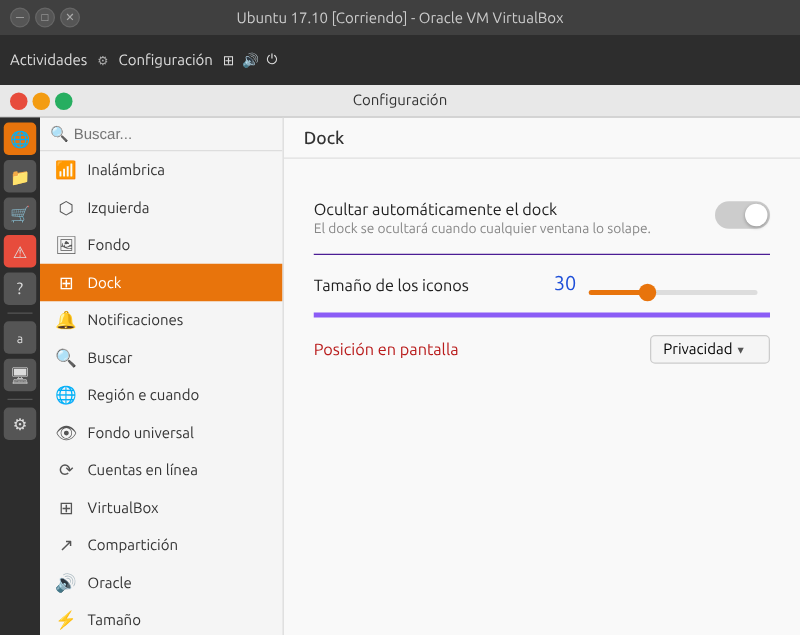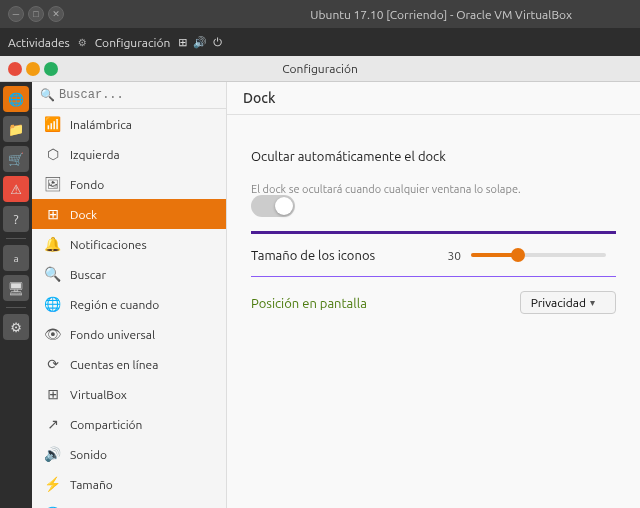--- a/index.html
+++ b/index.html
@@ -9,33 +9,33 @@
     .title-bar {
       background: #404040;
       height: 28px;
       display: flex;
       align-items: center;
       justify-content: space-between;
       padding: 0 8px;
       color: #ccc;
       font-size: 12px;
     }
-    .title-bar-title { flex: 1; text-align: right; }
+    .title-bar-title { flex: 1; text-align: center; }
     .tb-btn {
       width: 16px; height: 16px; border-radius: 50%;
       border: 1px solid #666;
       background: #555;
       display: flex; align-items: center; justify-content: center;
       font-size: 9px; color: #aaa; cursor: pointer;
     }
 
     
     .top-bar {
       background: #2d2d2d;
-      height: 28px;
+      height: 40px;
       display: flex;
       align-items: center;
       padding: 0 8px;
       gap: 8px;
       color: #ddd;
       font-size: 12px;
     }
     .top-bar-middle { flex: 1; text-align: center; color: #ddd; font-size: 12px; }
     .top-bar-right { display: flex; align-items: center; gap: 6px; font-size: 11px; color: #ddd; }
 
@@ -72,21 +72,20 @@
       align-items: center;
       gap: 4px;
     }
     .search-bar input {
       border: none;
       background: transparent;
       outline: none;
       font-size: 12px;
       color: #8b5cf6;
       width: 100%;
-      font-family: Liberation Mono, monospace;
     }
     .search-icon { color: #888; font-size: 12px; }
 
     .sidebar-item {
       display: flex;
       align-items: center;
       padding: 7px 12px;
       font-size: 12px;
       color: #333;
       cursor: pointer;
@@ -113,26 +112,25 @@
     .content-body {
       padding: 20px 24px;
       flex: 1;
     }
 
     
     .setting-row {
       display: flex;
       align-items: flex-start;
       padding: 14px 0;
-      border-bottom: 3px solid #4c1d95;
-      flex-direction: column;
+      border-bottom: 1px solid #4c1d95;
     }
     .setting-label-group { flex: 1; }
     .setting-label { font-size: 13px; color: #222; }
-    .setting-sublabel { font-size: 11px; color: #888; margin-top: 20px; }
+    .setting-sublabel { font-size: 11px; color: #888; margin-top: 2px; }
     .setting-control { display: flex; align-items: center; }
 
     
     .toggle {
       width: 44px; height: 22px;
       background: #ccc;
       border-radius: 11px;
       position: relative;
       cursor: pointer;
     }
@@ -142,26 +140,26 @@
       background: white;
       border-radius: 50%;
       position: absolute;
       top: 2px; right: 2px;
       box-shadow: 0 1px 3px rgba(0,0,0,0.3);
     }
 
     
     .slider-row {
       display: flex;
-      align-items: center;
+      align-items: flex-end;
       padding: 14px 0;
-      border-bottom: 1px solid #8b5cf6;
+      border-bottom: 4px solid #8b5cf6;
     }
     .slider-label { font-size: 13px; color: #222; flex: 0 0 180px; }
-    .slider-value { font-size: 12px; color: #404040; width: 30px; text-align: right; }
+    .slider-value { font-size: 16px; color: #1d4ed8; width: 30px; text-align: right; }
     .slider-container { flex: 1; padding: 0 10px; position: relative; }
     .slider-track {
       height: 4px;
       background: #ddd;
       border-radius: 2px;
       position: relative;
     }
     .slider-fill {
       height: 4px;
       background: #e8740c;
@@ -176,21 +174,21 @@
       top: -5px; left: 35%;
       transform: translateX(-50%);
     }
 
     
     .dropdown-row {
       display: flex;
       align-items: center;
       padding: 14px 0;
     }
-    .dropdown-label { font-size: 13px; color: #4d7c0f; flex: 1; }
+    .dropdown-label { font-size: 13px; color: #b91c1c; flex: 1; }
     .dropdown-select {
       border: 1px solid #ccc;
       border-radius: 4px;
       padding: 4px 20px 4px 10px;
       font-size: 12px;
       background: #f5f5f5;
       cursor: pointer;
       position: relative;
       display: flex;
       align-items: center;
@@ -316,21 +314,21 @@
     <div class="sidebar-item">
       <span class="item-icon">⊞</span>
       <span>VirtualBox</span>
     </div>
     <div class="sidebar-item">
       <span class="item-icon">↗</span>
       <span>Compartición</span>
     </div>
     <div class="sidebar-item">
       <span class="item-icon">🔊</span>
-      <span>Sonido</span>
+      <span>Oracle</span>
     </div>
     <div class="sidebar-item">
       <span class="item-icon">⚡</span>
       <span>Tamaño</span>
     </div>
     <div class="sidebar-item">
       <span class="item-icon">🌐</span>
       <span>Red</span>
     </div>
 

